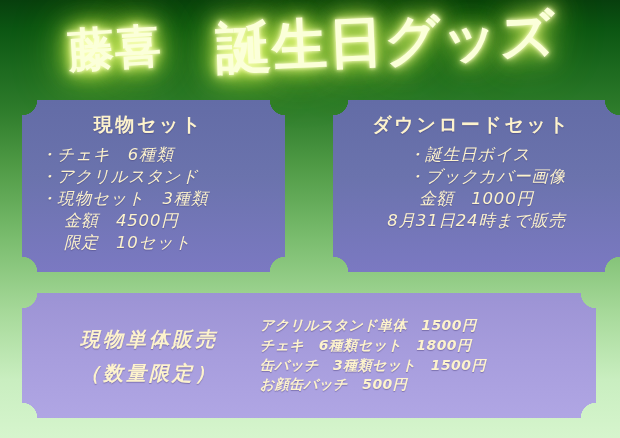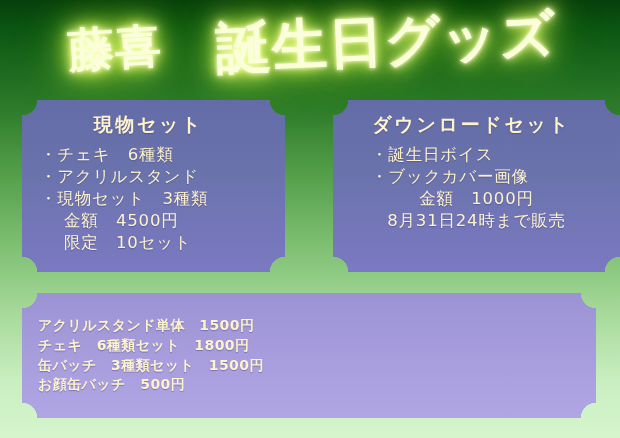--- a/index.html
+++ b/index.html
@@ -117,34 +117,36 @@
     letter-spacing: 0.14em;
     margin: 12px 10px 6px 0;
     text-shadow: 0 1px 1px rgba(60,55,110,0.45);
   }
   .panel-line {
     font-size: 16.5px;
     letter-spacing: 0.05em;
     line-height: 1.33;
     white-space: pre;
     text-shadow: 0 1px 1px rgba(60,55,110,0.4);
+    font-style: italic;
   }
 
   .lines-physical {
     padding-left: 18px;
   }
   .lines-physical .panel-line.indent {
     padding-left: 24px;
   }
   .lines-download {
     text-align: center;
   }
   .lines-download .panel-line.bullet {
     text-align: left;
     padding-left: 38px;
+    margin-left: 37px;
   }
 
   
   .single-inner {
     display: flex;
     align-items: center;
     height: 100%;
     padding: 0 10px 0 16px;
     box-sizing: border-box;
   }
@@ -197,20 +199,24 @@
     <div class="lines-download">
       <div class="panel-line bullet">・誕生日ボイス</div>
       <div class="panel-line bullet">・ブックカバー画像</div>
       <div class="panel-line">金額　1000円</div>
       <div class="panel-line">8月31日24時まで販売</div>
     </div>
   </div>
 
   <div class="panel" id="panel-single">
     <div class="single-inner">
+      <div class="single-left">
+        <div class="panel-line">現物単体販売</div>
+        <div class="panel-line">（数量限定）</div>
+      </div>
       <div class="single-right">
         <div class="panel-line">アクリルスタンド単体　1500円</div>
         <div class="panel-line">チェキ　6種類セット　1800円</div>
         <div class="panel-line">缶バッチ　3種類セット　1500円</div>
         <div class="panel-line">お顔缶バッチ　500円</div>
       </div>
     </div>
   </div>
 
 </div>

